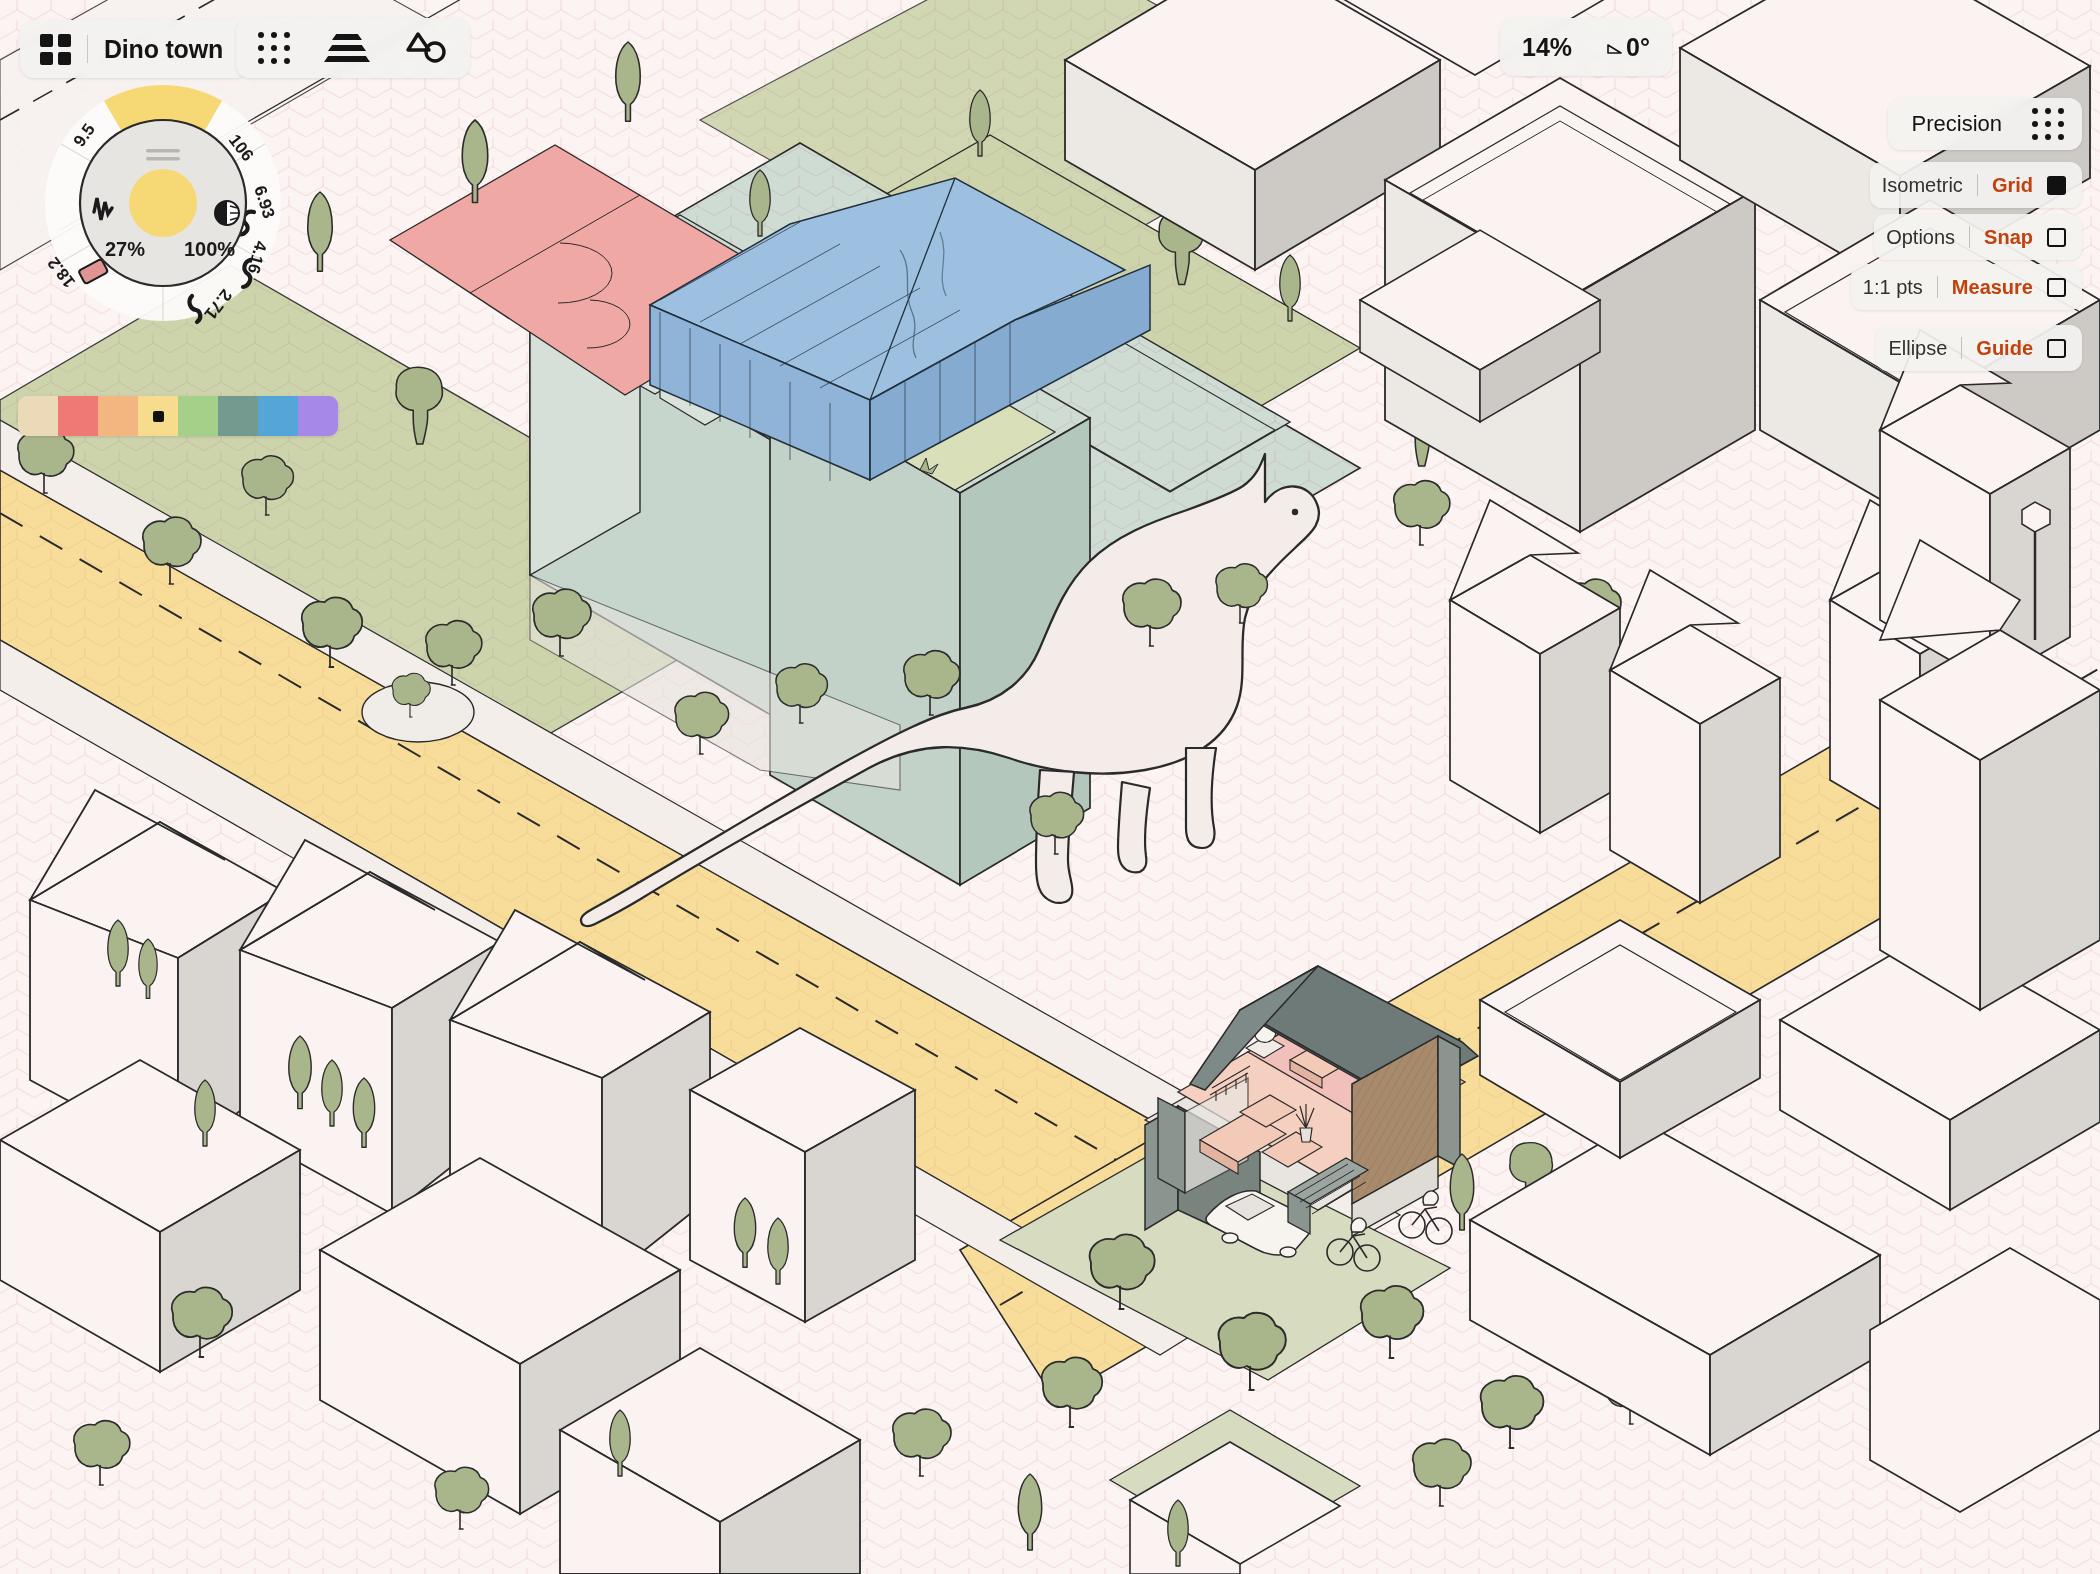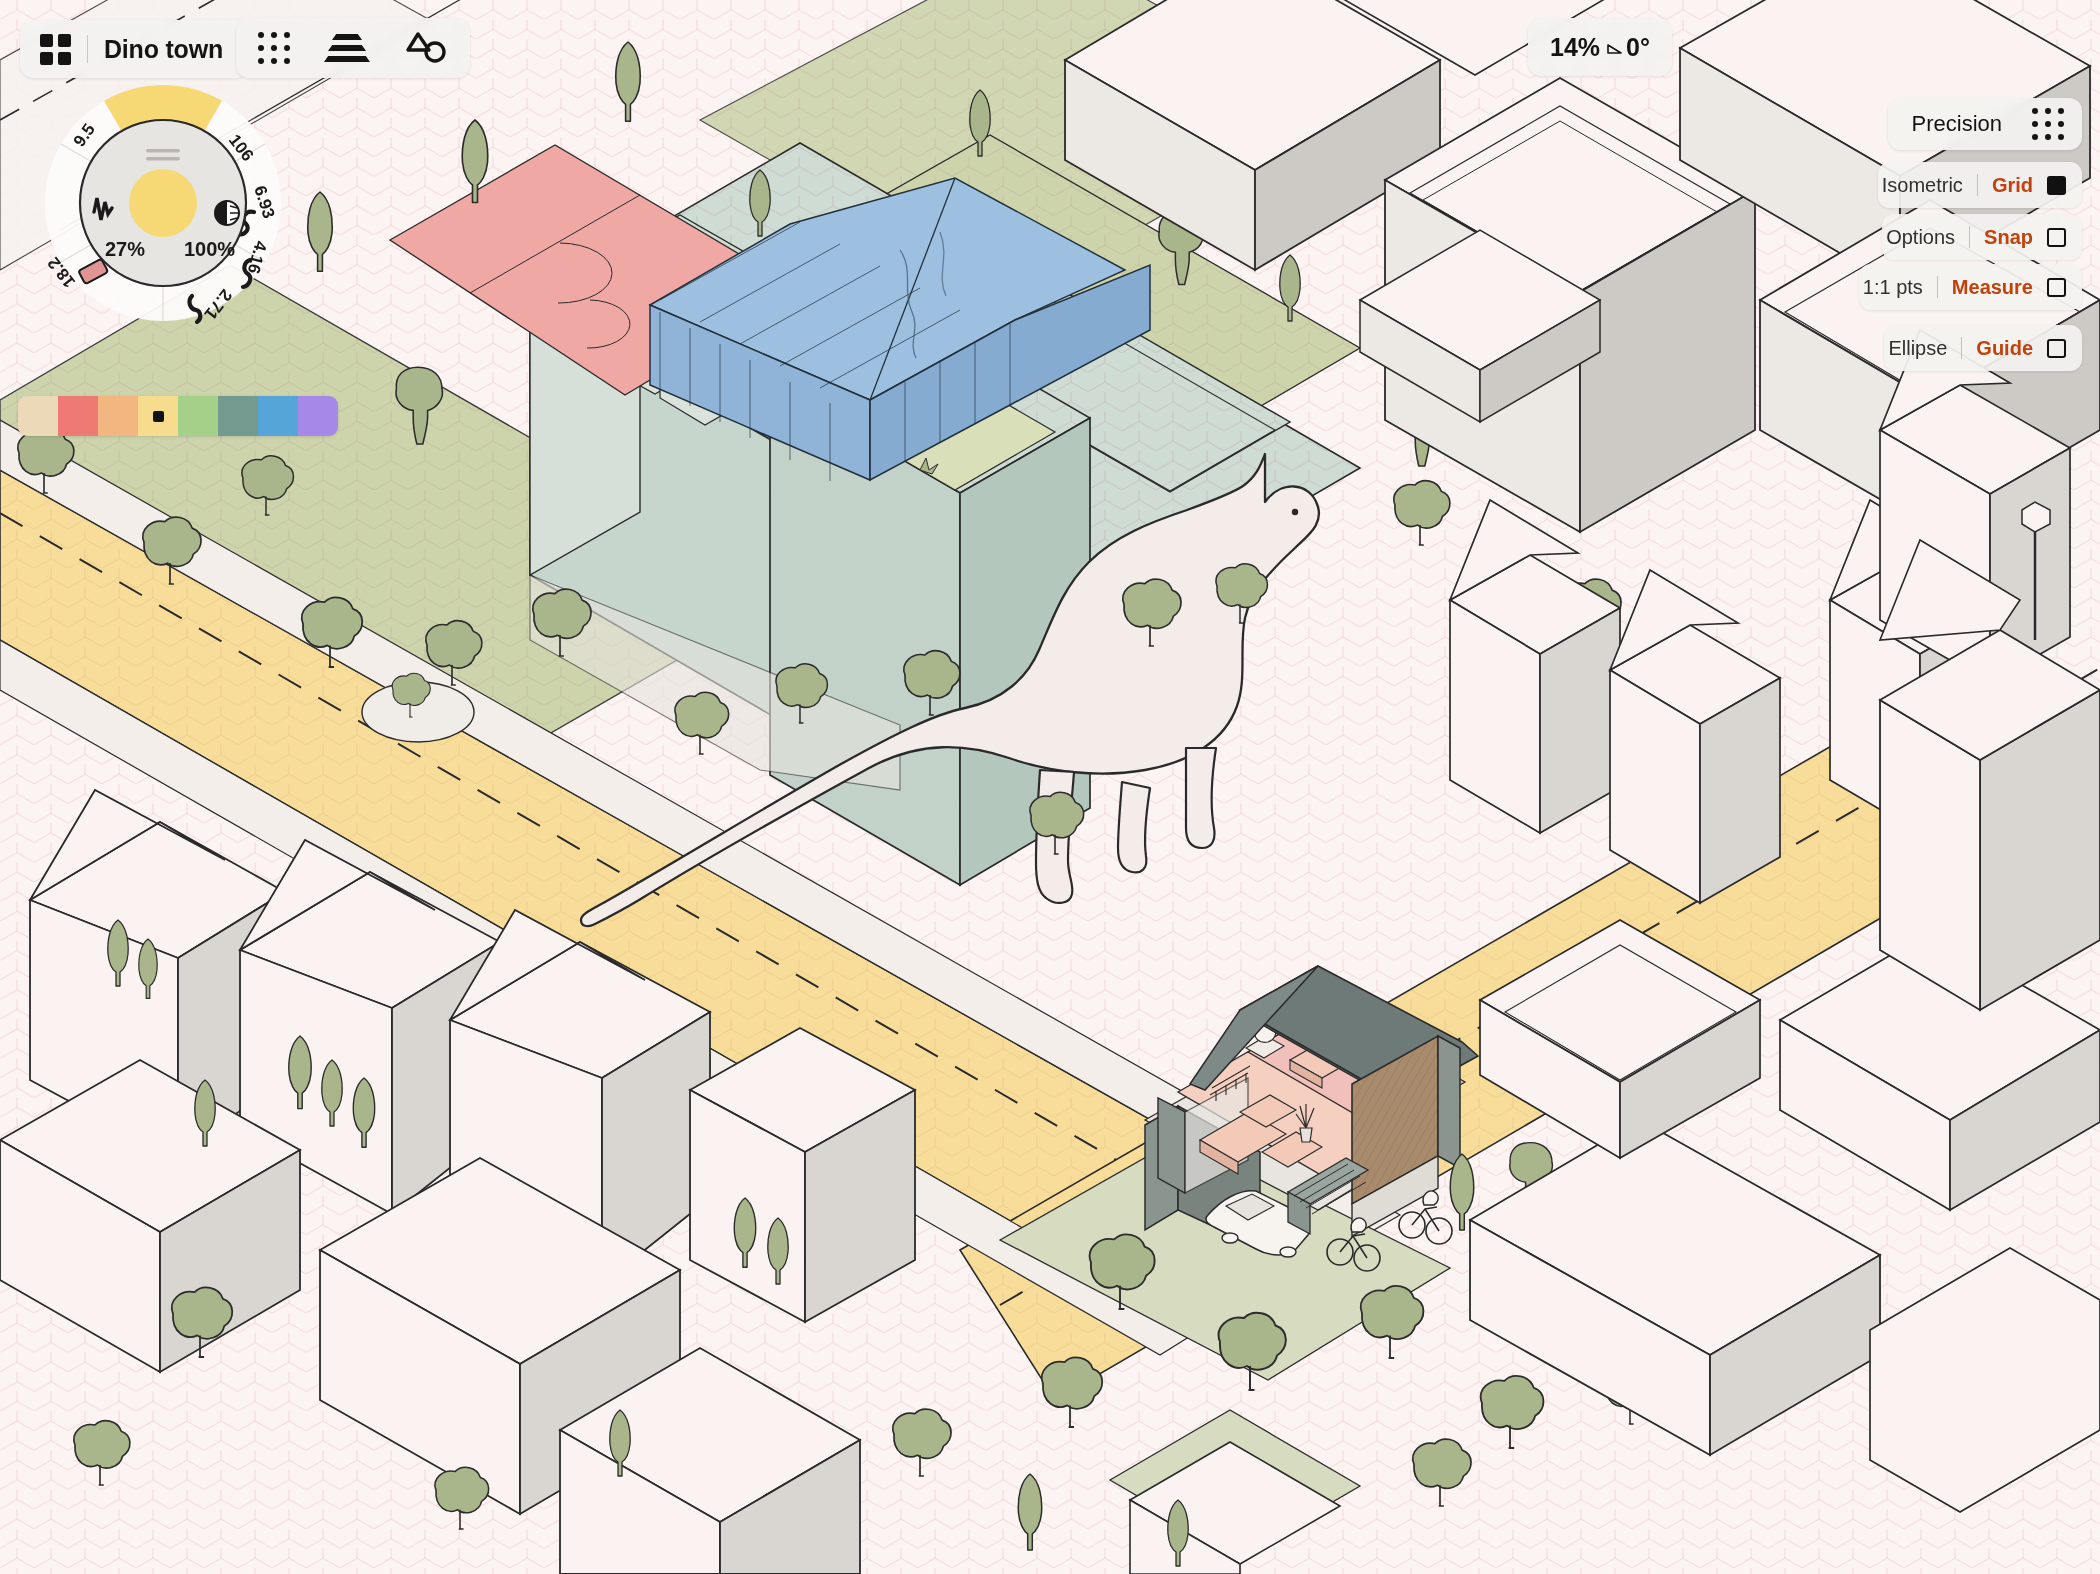--- a/index.html
+++ b/index.html
@@ -37,21 +37,21 @@
   #tools-pill { left: 236px; top: 18px; height: 60px; padding: 0 22px; gap: 34px; }
   .dots3x3 { display: grid; grid-template-columns: repeat(3, 6px); grid-template-rows: repeat(3, 6px); gap: 7px; }
   .dots3x3 i { background: #141414; border-radius: 50%; display: block; }
   .layers-ico { display: flex; flex-direction: column; gap: 5px; align-items: center; }
   .layers-ico i { display: block; background: #141414; }
   .layers-ico i:nth-child(1) { width: 30px; height: 6px; clip-path: polygon(14% 0,86% 0,100% 100%,0 100%); }
   .layers-ico i:nth-child(2) { width: 38px; height: 6px; clip-path: polygon(11% 0,89% 0,100% 100%,0 100%); }
   .layers-ico i:nth-child(3) { width: 46px; height: 6px; clip-path: polygon(9% 0,91% 0,100% 100%,0 100%); }
 
   
-  #zoom-pill { right: 428px; top: 18px; height: 58px; padding: 0 22px; gap: 6px; }
+  #zoom-pill { right: 428px; top: 18px; height: 58px; padding: 0 22px; gap: 34px; }
   #zoom-pill .zoom-val { font-size: 25px; font-weight: 700; color: #141414; }
   #zoom-pill .angle-wrap { display: flex; align-items: baseline; gap: 3px; }
   #zoom-pill .angle-val { font-size: 25px; font-weight: 700; color: #141414; }
 
   
   #actions-pill { right: 18px; top: 18px; height: 58px; padding: 0 26px; gap: 32px; }
   #actions-pill .pro { font-size: 23px; font-weight: 700; color: #141414; letter-spacing: .4px; }
   .icon-btn { display: flex; align-items: center; justify-content: center; cursor: pointer; }
 
   
@@ -59,21 +59,21 @@
     right: 18px; top: 98px; height: 52px; padding: 0 18px 0 24px; gap: 30px;
     border-radius: 13px;
   }
   #precision-header .ptitle { font-size: 22px; font-weight: 400; color: #141414; }
 
   .prec-row {
     position: absolute; right: 18px; height: 46px;
     background: rgba(243,242,240,0.93);
     border-radius: 12px;
     display: flex; align-items: center; gap: 14px;
-    padding: 0 16px 0 4px;
+    padding: 0 16px 0 12px;
     box-shadow: 0 1px 3px rgba(0,0,0,.09);
   }
   .prec-row .lbl { font-size: 20px; color: #30302e; font-weight: 400; white-space: nowrap; }
   .prec-row .divider { width: 1px; height: 22px; background: #c3c1be; }
   .prec-row .val { font-size: 20px; font-weight: 700; color: #c2410c; white-space: nowrap; }
   .chk { width: 19px; height: 19px; border: 2.5px solid #111; border-radius: 3px; background: transparent; flex: none; }
   .chk.on { background: #111; }
 
   #prec-row-1 { top: 162px; }
   #prec-row-2 { top: 214px; justify-content: flex-end; }

